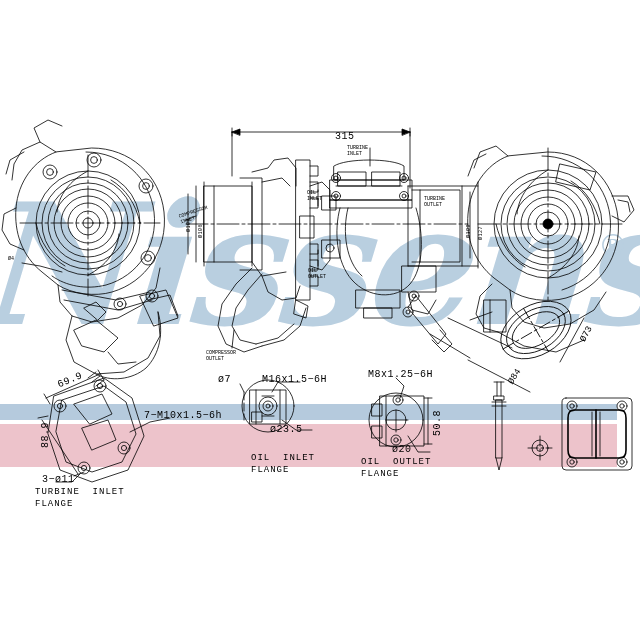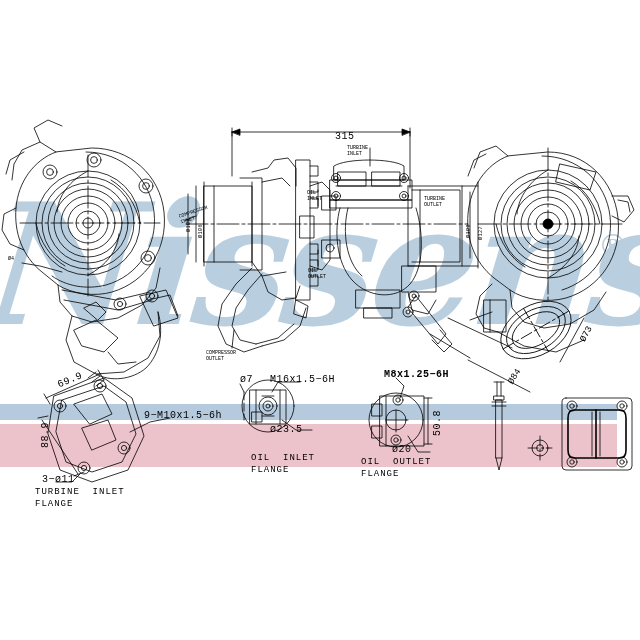--- a/index.html
+++ b/index.html
@@ -404,30 +404,30 @@
   <div class="lbl tiny" style="left:206px;top:350px;">COMPRESSOR
 OUTLET</div>
   <div class="lbl tiny" style="left:178px;top:214px;transform:rotate(-18deg);transform-origin:0 0;">COMPRESSOR
 INLET</div>
 
   <div class="lbl tiny rot-73" style="left:580px;top:340px;font-size:9px;">Ø73</div>
   <div class="lbl tiny rot-84" style="left:508px;top:382px;font-size:9px;">Ø84</div>
 
   <div class="lbl dim rot-69" style="left:56px;top:380px;">69.9</div>
   <div class="lbl dim rot-88" style="left:40px;top:448px;">88.9</div>
-  <div class="lbl dim" style="left:144px;top:410px;">9−M10x1.5−6h</div>
+  <div class="lbl dim" style="left:144px;top:410px;">7−M10x1.5−6h</div>
   <div class="lbl dim" style="left:42px;top:474px;">3−ø11</div>
   <div class="lbl cap" style="left:35px;top:486px;">TURBINE  INLET
 FLANGE</div>
 
-  <div class="lbl dim" style="left:240px;top:374px;">ø7</div>
-  <div class="lbl dim" style="left:270px;top:374px;">M16x1.5−6H</div>
+  <div class="lbl dim" style="left:218px;top:374px;">ø7</div>
+  <div class="lbl dim" style="left:262px;top:374px;">M16x1.5−6H</div>
   <div class="lbl dim" style="left:270px;top:424px;">ø23.5</div>
   <div class="lbl cap" style="left:251px;top:452px;">OIL  INLET
 FLANGE</div>
 
-  <div class="lbl dim" style="left:384px;top:369px;font-weight:bold;">M8x1.25−6H</div>
+  <div class="lbl dim" style="left:368px;top:369px;">M8x1.25−6H</div>
   <div class="lbl dim rot-508" style="left:432px;top:436px;">50.8</div>
   <div class="lbl dim" style="left:392px;top:444px;">ø20</div>
   <div class="lbl cap" style="left:361px;top:456px;">OIL  OUTLET
 FLANGE</div>
 
 </div>
 
 </body></html>

